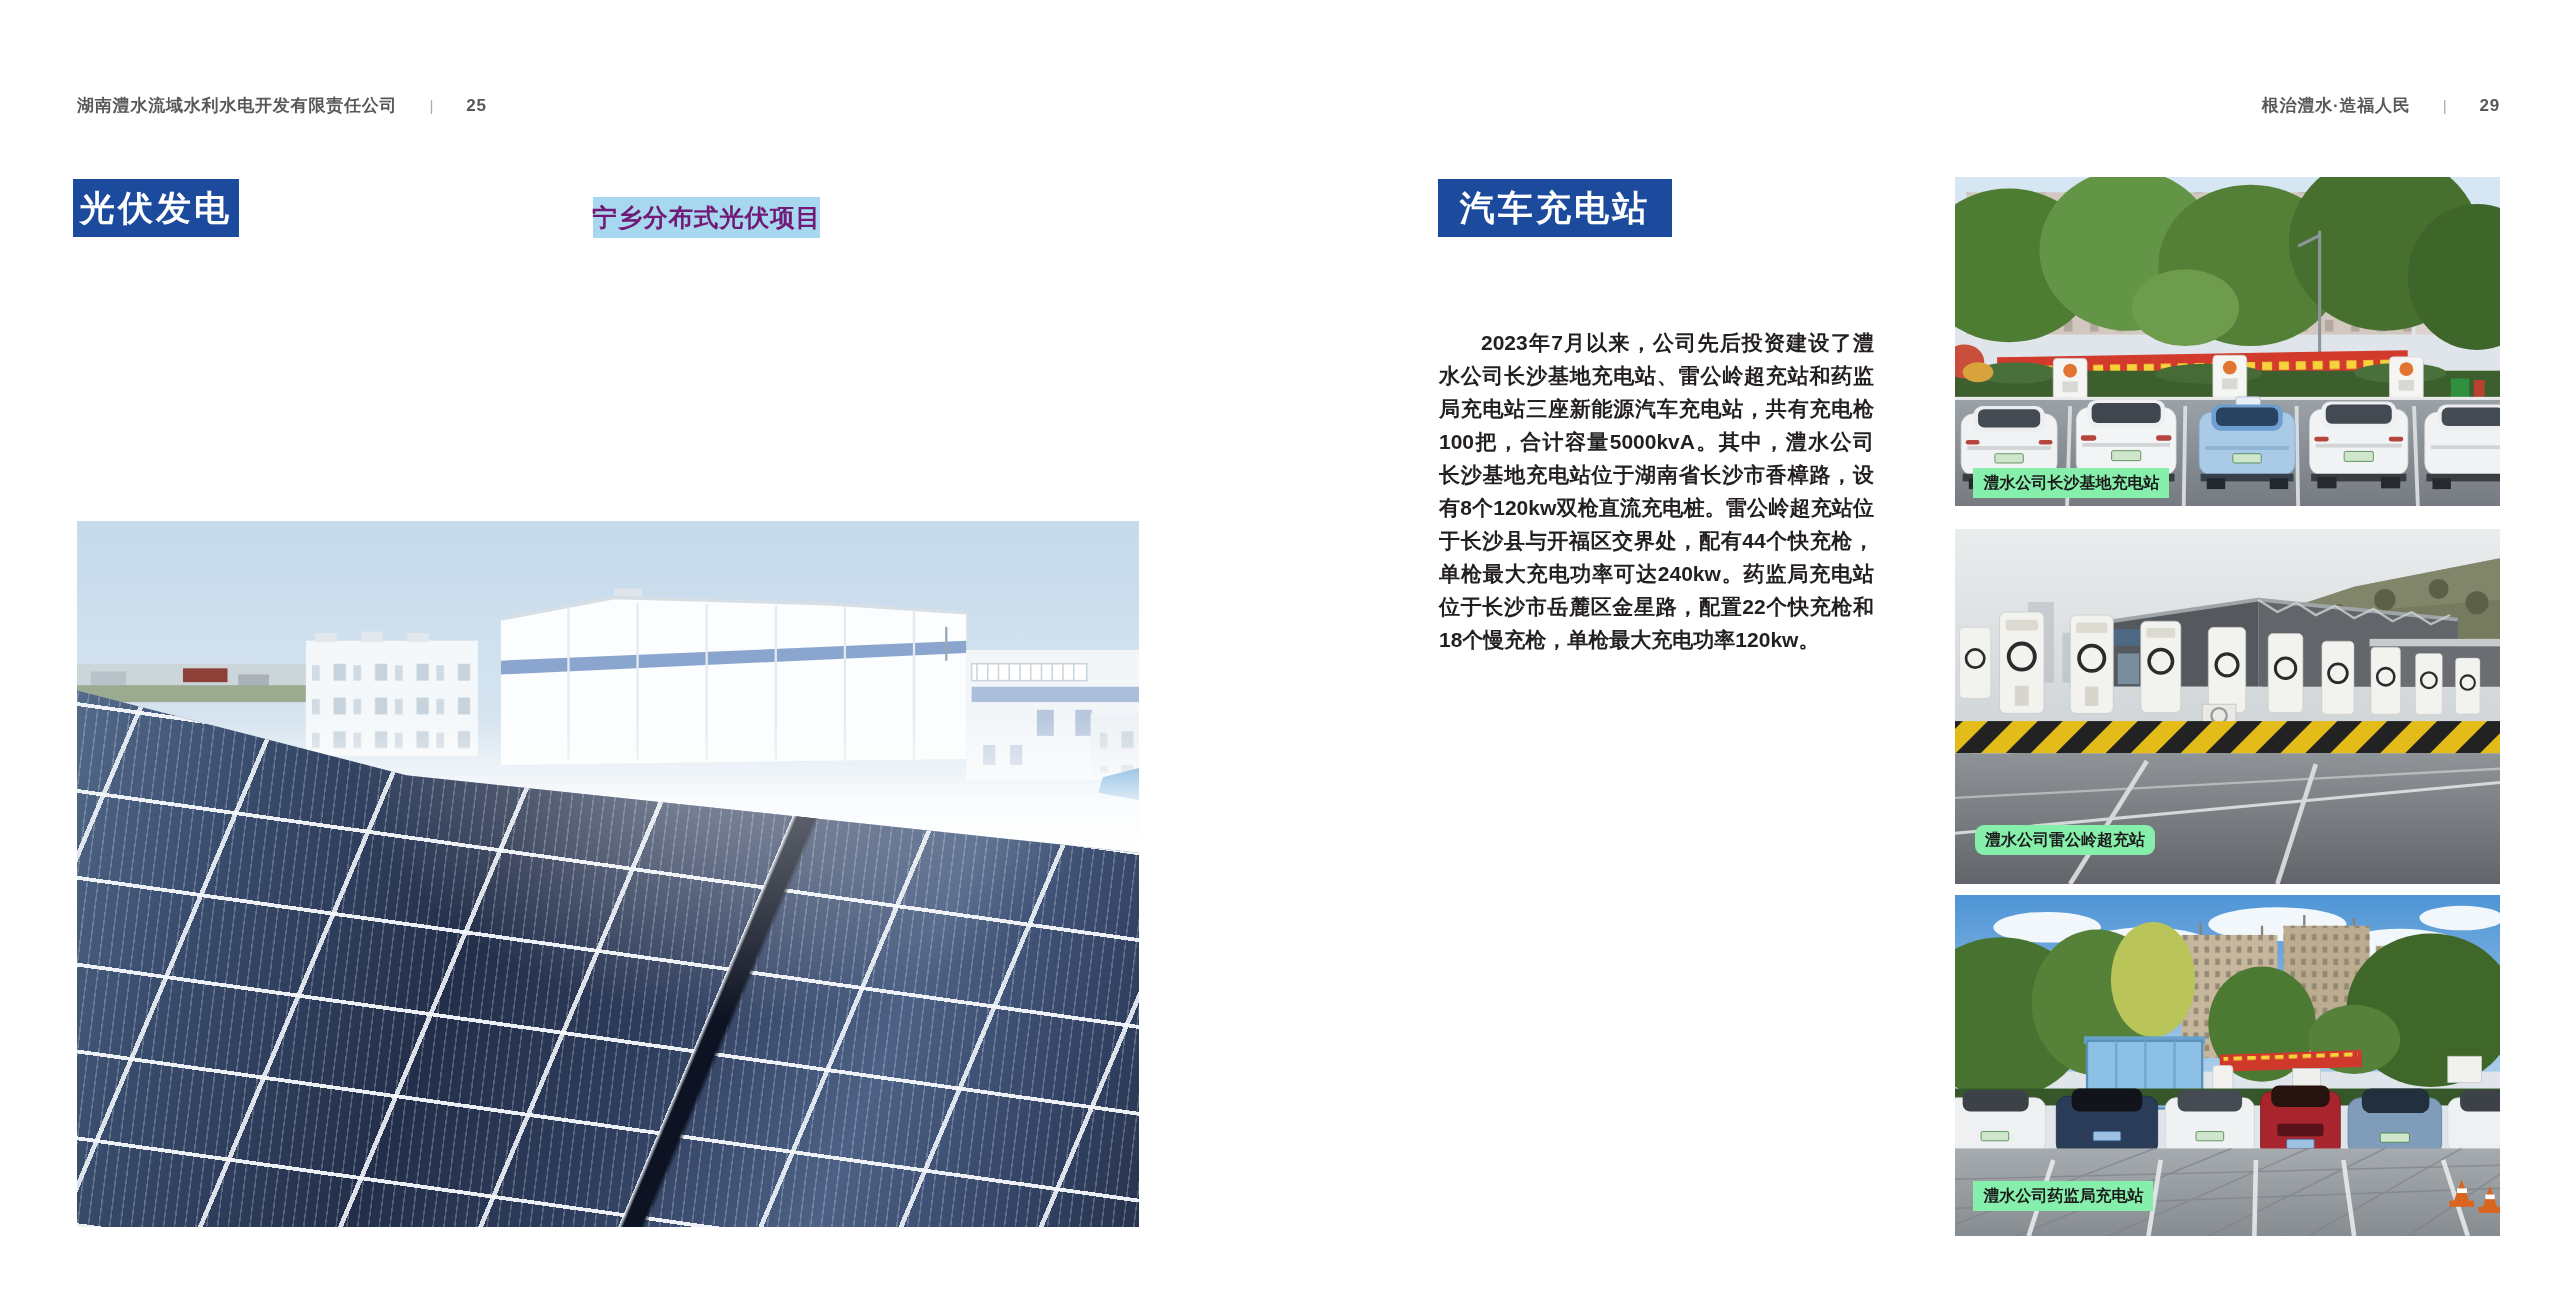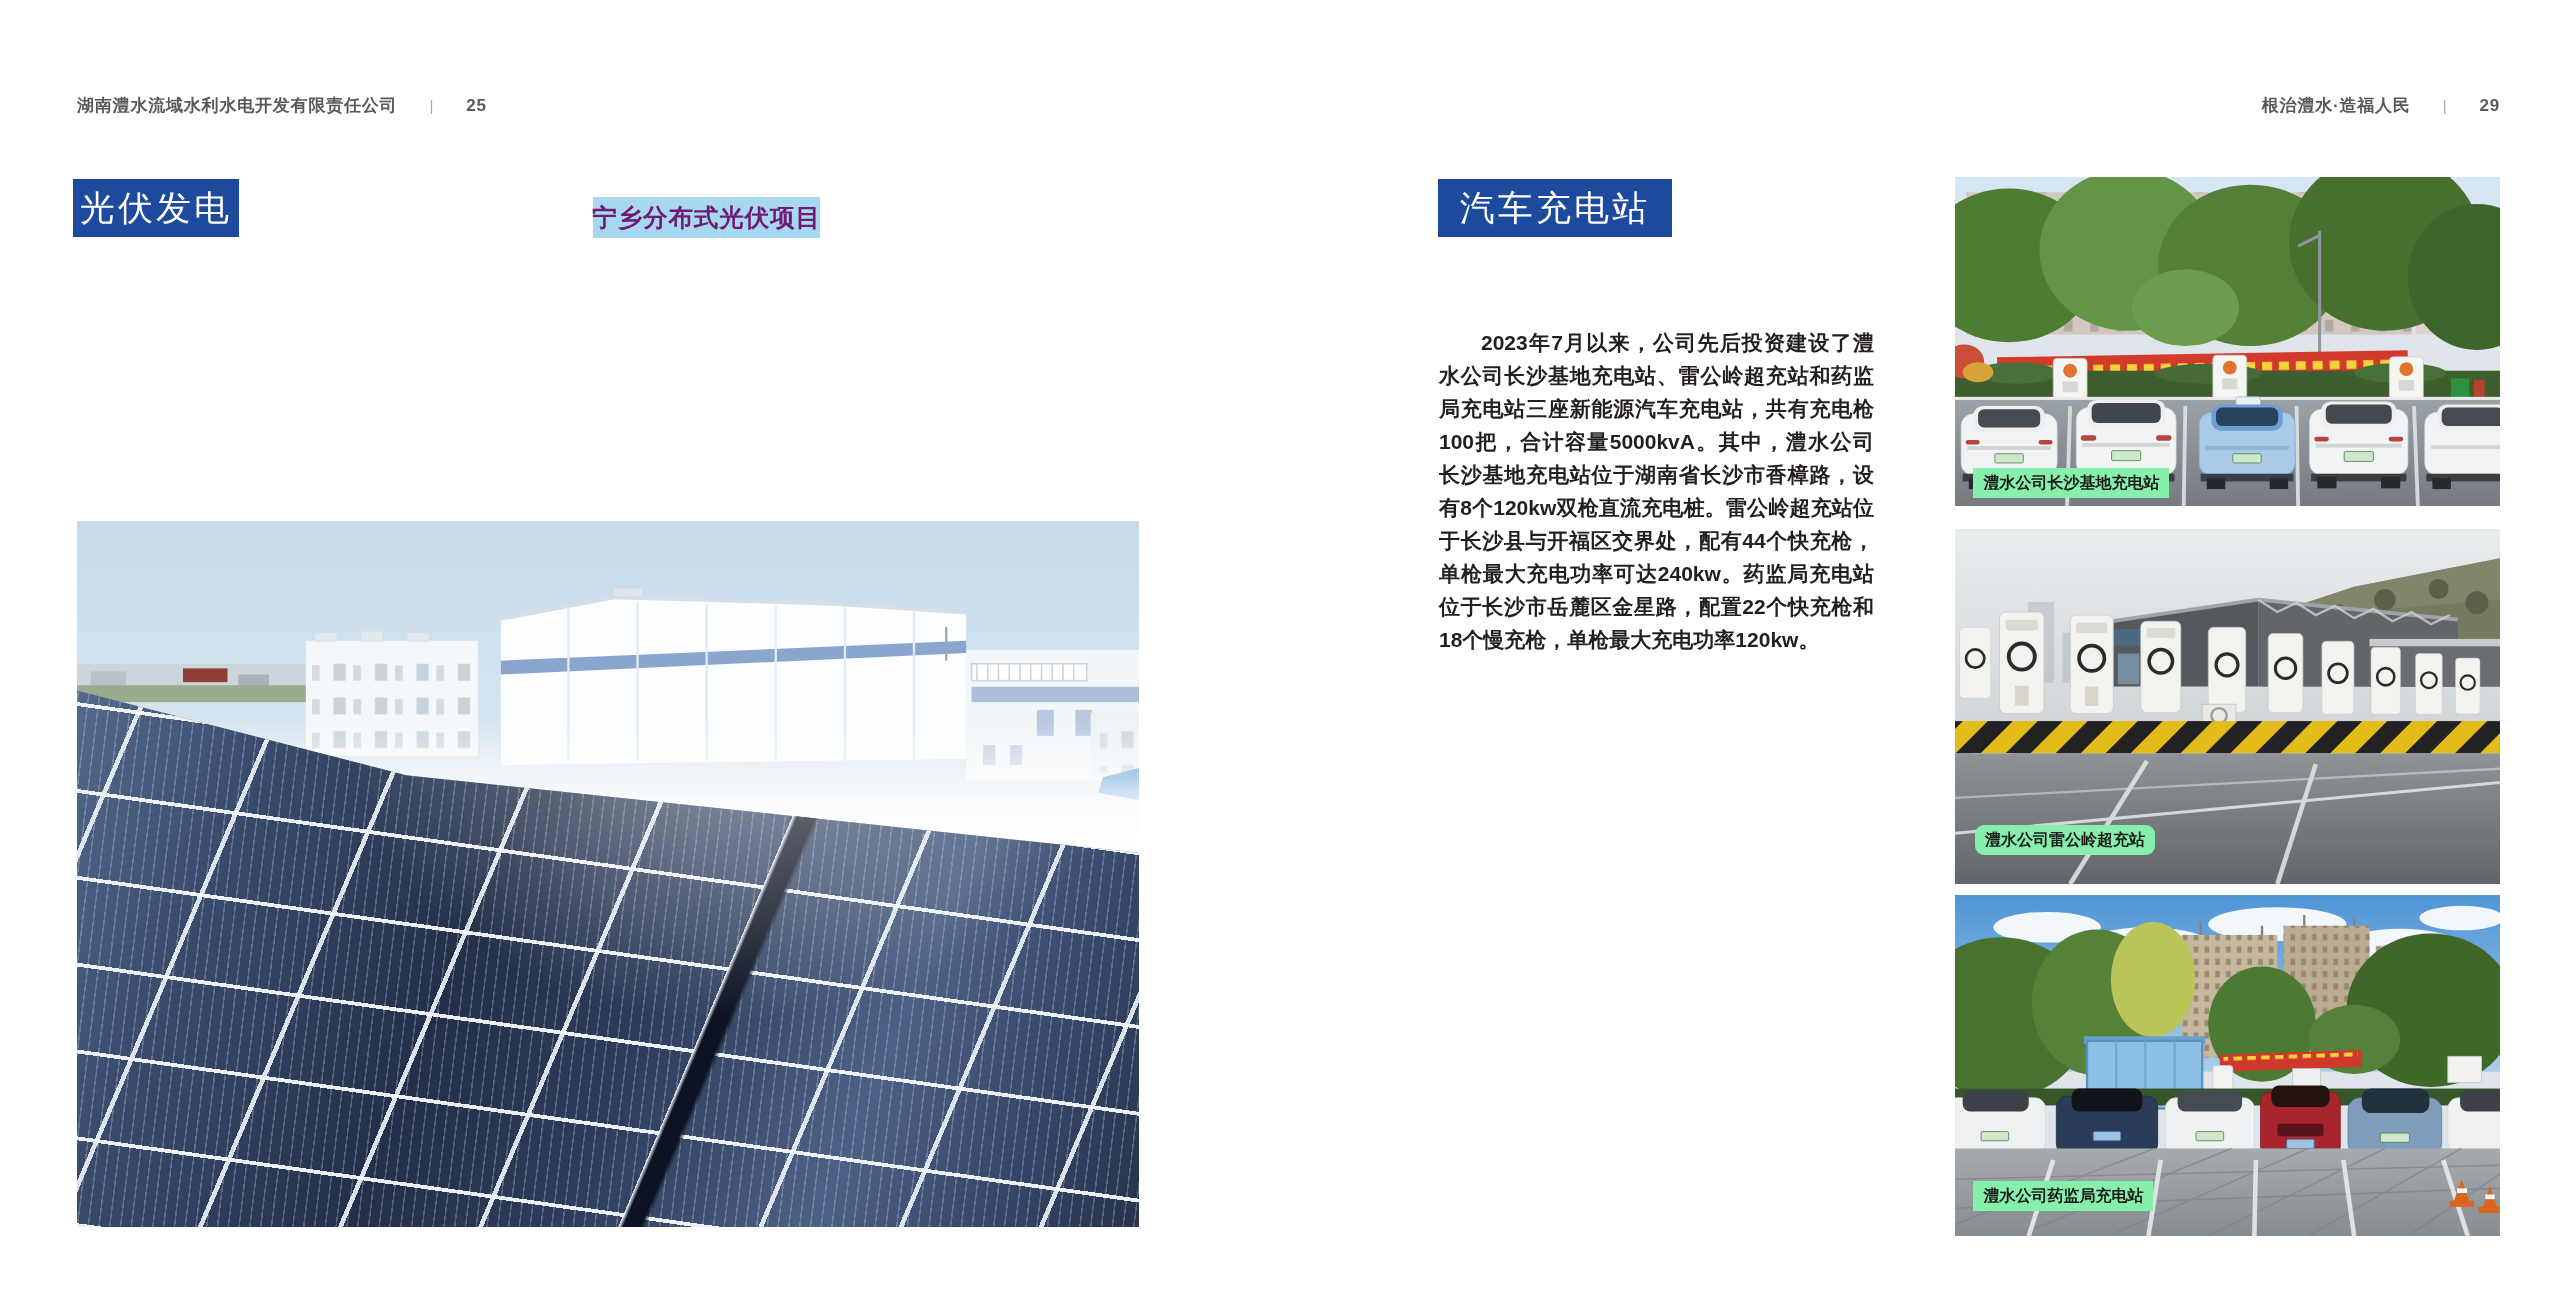--- a/index.html
+++ b/index.html
@@ -8,21 +8,21 @@
     font-family:"Liberation Sans","DejaVu Sans",sans-serif;color:#231f20;
   }
   
   .hdr{position:absolute;top:74px;display:flex;align-items:baseline;gap:32px;
        font-size:17px;font-weight:bold;color:#57585a;letter-spacing:0.8px;white-space:nowrap;margin-top:20px;}
   .hdr .divider{color:#a9abad;font-weight:normal;font-size:15.4px;}
   .hdr-left{left:77px;}
   .hdr-right{right:76px;}
   
   .title-box{position:absolute;display:flex;align-items:center;justify-content:center;
-    background:#1c4a9c;color:#ffffff;font-weight:normal;font-size:35px;letter-spacing:3.1px;white-space:nowrap;}
+    background:#1c4a9c;color:#ffffff;font-weight:bold;font-size:35px;letter-spacing:3.1px;white-space:nowrap;}
   #title-pv{left:73px;top:179px;width:166px;height:58px;}
   #title-ev{left:1438px;top:179px;width:234px;height:58px;}
   .subtitle{position:absolute;left:593px;top:197px;width:227px;height:41px;
     display:flex;align-items:center;justify-content:center;background:#a7d8f0;color:#701a75;
     font-weight:bold;font-size:24.6px;letter-spacing:0.8px;white-space:nowrap;}
   
   .para{position:absolute;margin:0;color:#231f20;font-weight:bold;text-align:justify;
     text-indent:2em;letter-spacing:0px;}
   #para-pv{left:591px;top:270px;width:557px;font-size:21px;line-height:35px;}
   #para-ev{left:1439px;top:326px;width:435px;font-size:21px;line-height:33px;}

